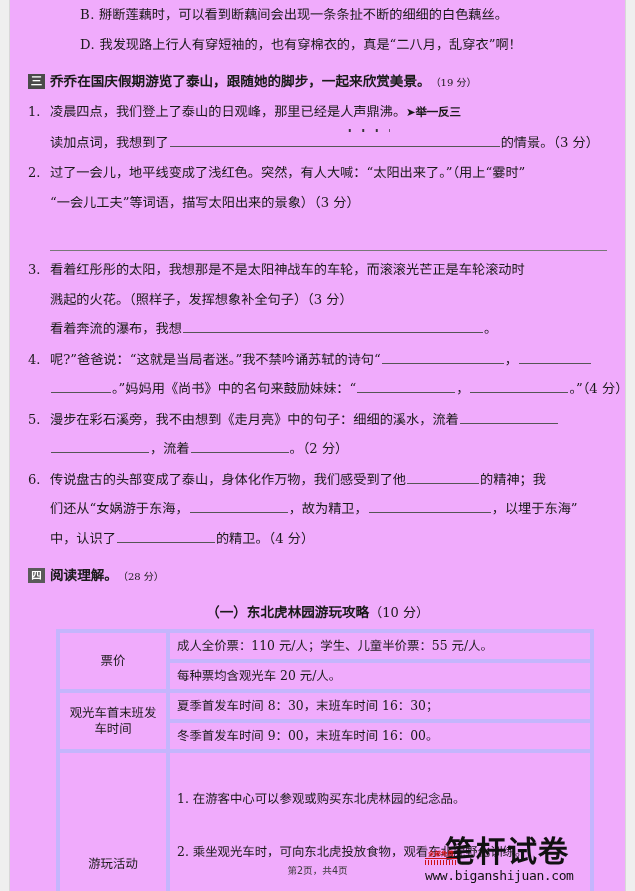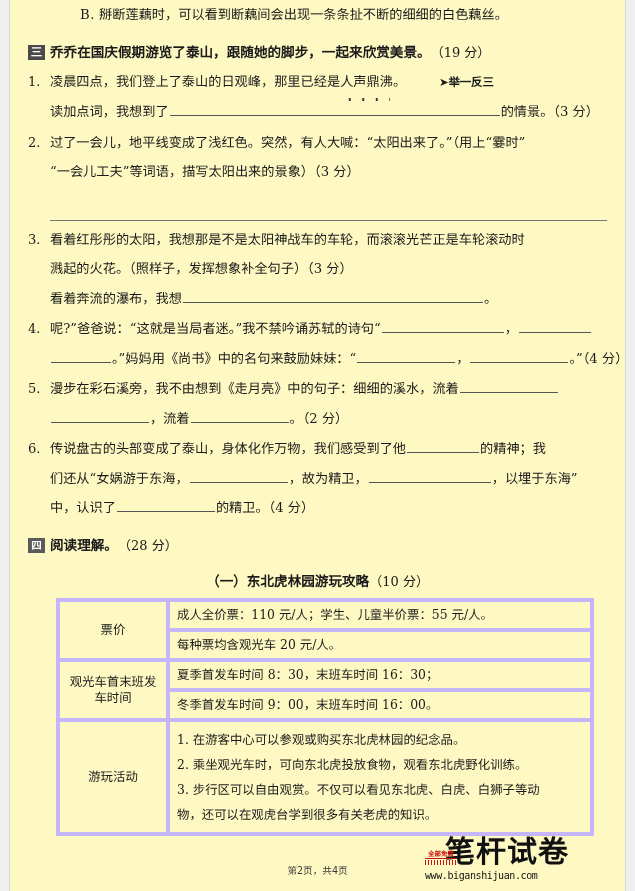--- a/index.html
+++ b/index.html
@@ -4,21 +4,21 @@
 <style>
   html, body {
     margin: 0;
     padding: 0;
     background: #ffffff;
   }
   .page {
     position: relative;
     width: 635px;
     height: 891px;
-    background: #fef9c3;
+    background: #f0abfc;
     font-family: "DejaVu Serif", "Liberation Serif", serif;
     color: #1a1a1a;
     overflow: hidden;
     box-sizing: border-box;
   }
   .paper-edge-l, .paper-edge-r {
     position: absolute;
     top: 0;
     bottom: 0;
     width: 9px;
@@ -63,21 +63,21 @@
     position: relative;
     top: -1px;
     flex: 0 0 auto;
     font-family: "DejaVu Sans", "Liberation Sans", sans-serif;
   }
   .sec-box.light {
     background: #5a5a5a;
     font-size: 10.5px;
   }
   .sec-title { font-weight: bold; }
-  .sec-pts { font-weight: normal; font-size: 13px; }
+  .sec-pts { font-weight: normal; font-size: 10px; }
 
   
   .q {
     display: flex;
     margin-top: 1px;
   }
   .q-num {
     flex: 0 0 auto;
     width: 22px;
     font-size: 13px;
@@ -126,21 +126,20 @@
     height: 3px;
     background-image: radial-gradient(circle, #333 1.2px, transparent 1.4px);
     background-size: 13.5px 3px;
     background-repeat: repeat-x;
   }
   .tag {
     font-weight: bold;
     font-size: 11.5px;
     font-family: "DejaVu Sans", "Liberation Sans", sans-serif;
     letter-spacing: -0.2px;
-    margin-left: 33px;
   }
 
   
   .sub-title {
     text-align: center;
     font-weight: bold;
     font-size: 13.6px;
     margin: 11px 0 8px 0;
   }
   .sub-title .pts { font-weight: normal; font-size: 13px; }
@@ -159,21 +158,21 @@
     padding: 5px 7px;
     vertical-align: middle;
   }
   td.lbl {
     width: 92px;
     text-align: center;
     font-size: 12.6px;
     line-height: 21px;
   }
   td.val { text-align: left; }
-  .act-line { line-height: 25px; white-space: nowrap; font-size: 12.4px; }
+  .act-line { line-height: 25px; white-space: nowrap; font-size: 12.4px; margin-top: 28px; }
 
   
   .footer {
     position: absolute;
     left: 0;
     right: 0;
     bottom: 14px;
     text-align: center;
     font-size: 9.6px;
     color: #3a3a3a;
@@ -190,21 +189,21 @@
     font-family: "DejaVu Sans", "Liberation Sans", sans-serif;
     font-weight: bold;
     font-size: 30px;
     letter-spacing: 1px;
     color: #111;
     line-height: 30px;
     padding-left: 20px;
   }
   .mark-url {
     font-family: "DejaVu Sans Mono", "Liberation Mono", monospace;
-    font-size: 10px;
+    font-size: 13px;
     color: #111;
     line-height: 18px;
     letter-spacing: -0.4px;
   }
   .badge {
     position: absolute;
     left: 0;
     bottom: 20px;
     width: 32px;
   }
@@ -228,20 +227,24 @@
 
 <div class="page">
   <div class="paper-edge-l"></div>
   <div class="paper-edge-r"></div>
 
   <div class="content">
 
     <div class="opt">
       <span class="lab">B.</span>
       <span>掰断莲藕时，可以看到断藕间会出现一条条扯不断的细细的白色藕丝。</span>
+    </div>
+    <div class="opt">
+      <span class="lab">D.</span>
+      <span>我发现路上行人有穿短袖的，也有穿棉衣的，真是“二八月，乱穿衣”啊！</span>
     </div>
 
     <div class="sec-head">
       <span class="sec-box">三</span>
       <span class="sec-title">乔乔在国庆假期游览了泰山，跟随她的脚步，一起来欣赏美景。</span>
       <span class="sec-pts">（19 分）</span>
     </div>
 
     <div class="q">
       <div class="q-num">1.</div>

